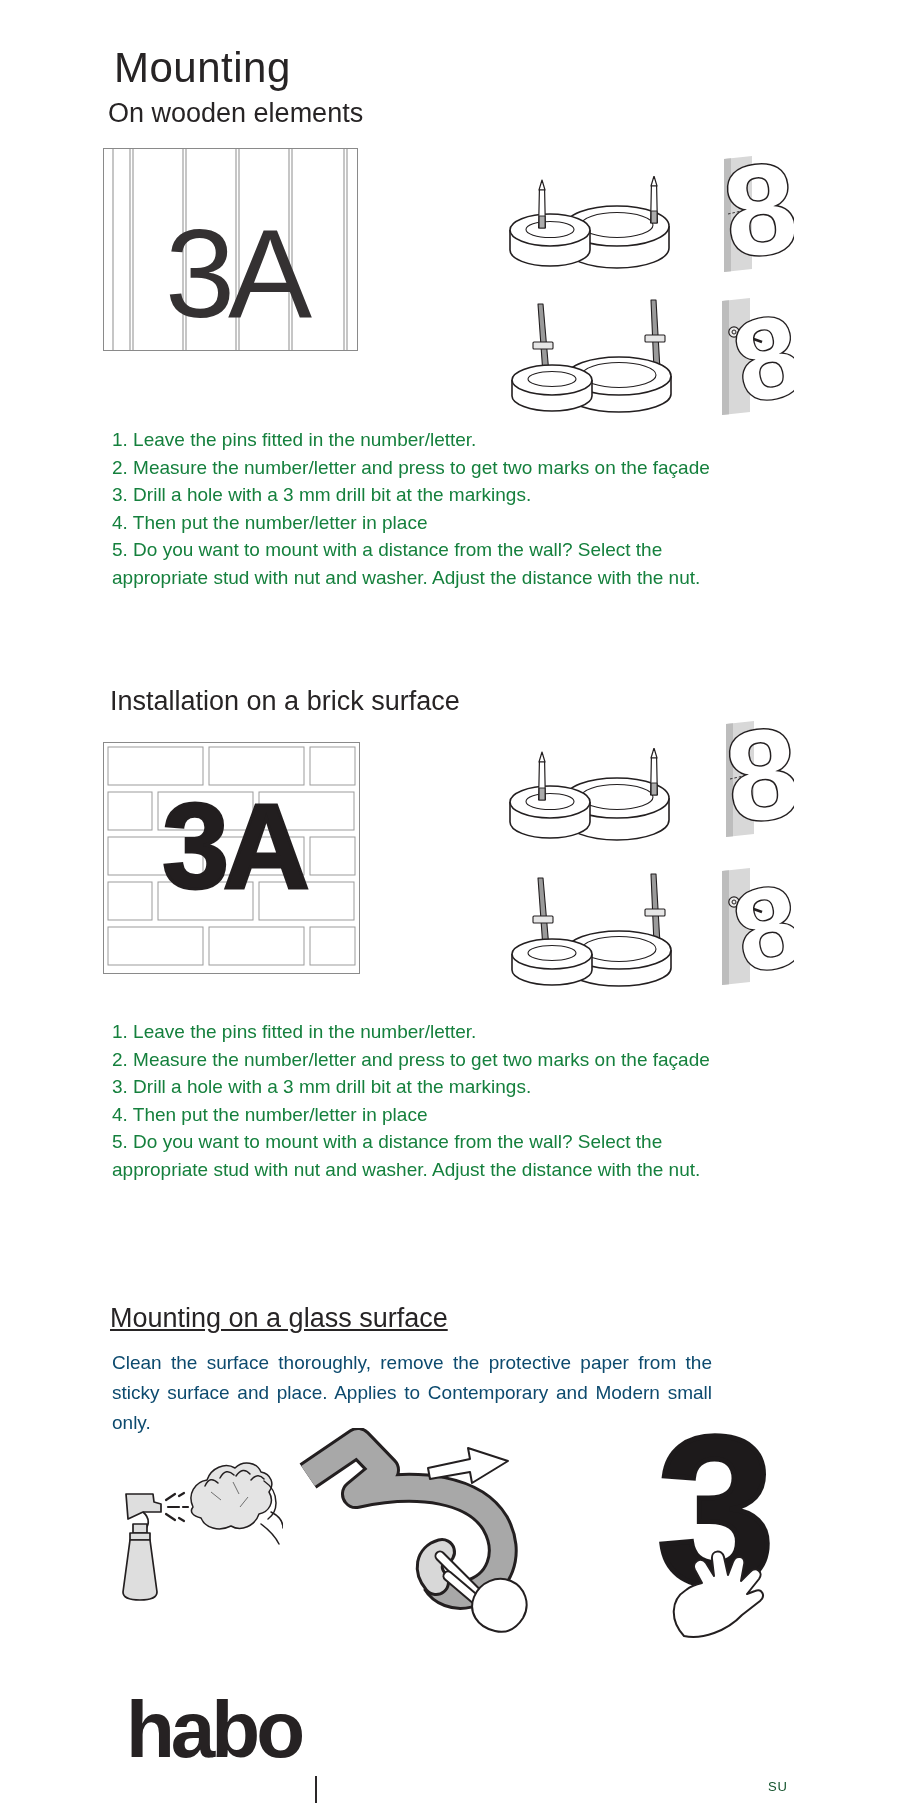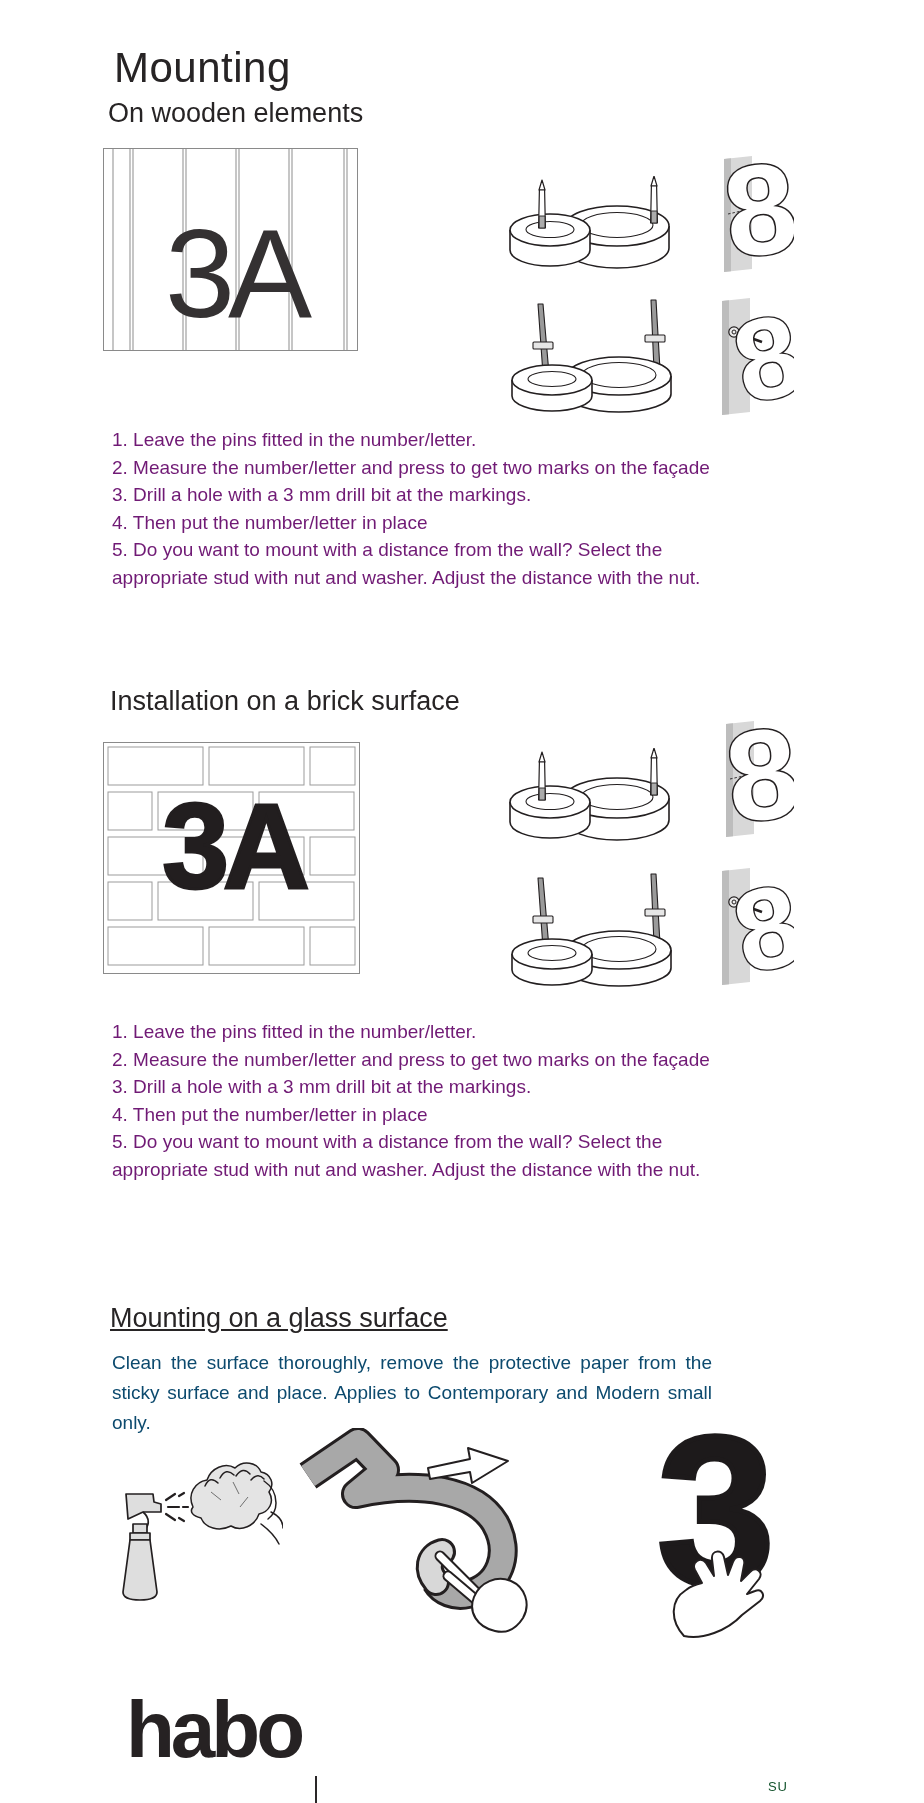--- a/index.html
+++ b/index.html
@@ -1,21 +1,21 @@
 <!DOCTYPE html>
 <html><head>
 <meta charset="utf-8">
 <style>
   html,body{margin:0;padding:0;background:#ffffff;}
   #page{position:relative;width:794px;height:1803px;background:#fff;overflow:hidden;
         font-family:"Liberation Sans","DejaVu Sans",sans-serif;color:#2b2829;}
   .abs{position:absolute;}
   .h1{font-size:42px;font-weight:400;letter-spacing:0.5px;color:#272425;}
   .h2{font-size:27px;font-weight:400;color:#272425;}
-  .steps{width:606px;font-size:19px;line-height:27.5px;color:#701a75;}
+  .steps{width:606px;font-size:19px;line-height:27.5px;color:#15803d;}
   .steps div{margin:0;}
   .para{width:600px;font-size:19px;line-height:30px;text-align:justify;color:#0c4a6e;}
   svg text{font-family:"Liberation Sans","DejaVu Sans",sans-serif;}
   .logo{display:flex;align-items:baseline;flex-direction:column;}
   .brand{font-size:80px;font-weight:800;letter-spacing:-4px;color:#262223;}
   .logo-divider{width:2px;height:78px;background:#2a2728;align-self:center;margin:0 17px 0 14px;}
   .series{font-size:88px;font-weight:300;letter-spacing:4px;color:#2b2b2b;}
   .watermark{font-size:13px;letter-spacing:1px;color:#14532d;}
 </style>
 </head>

